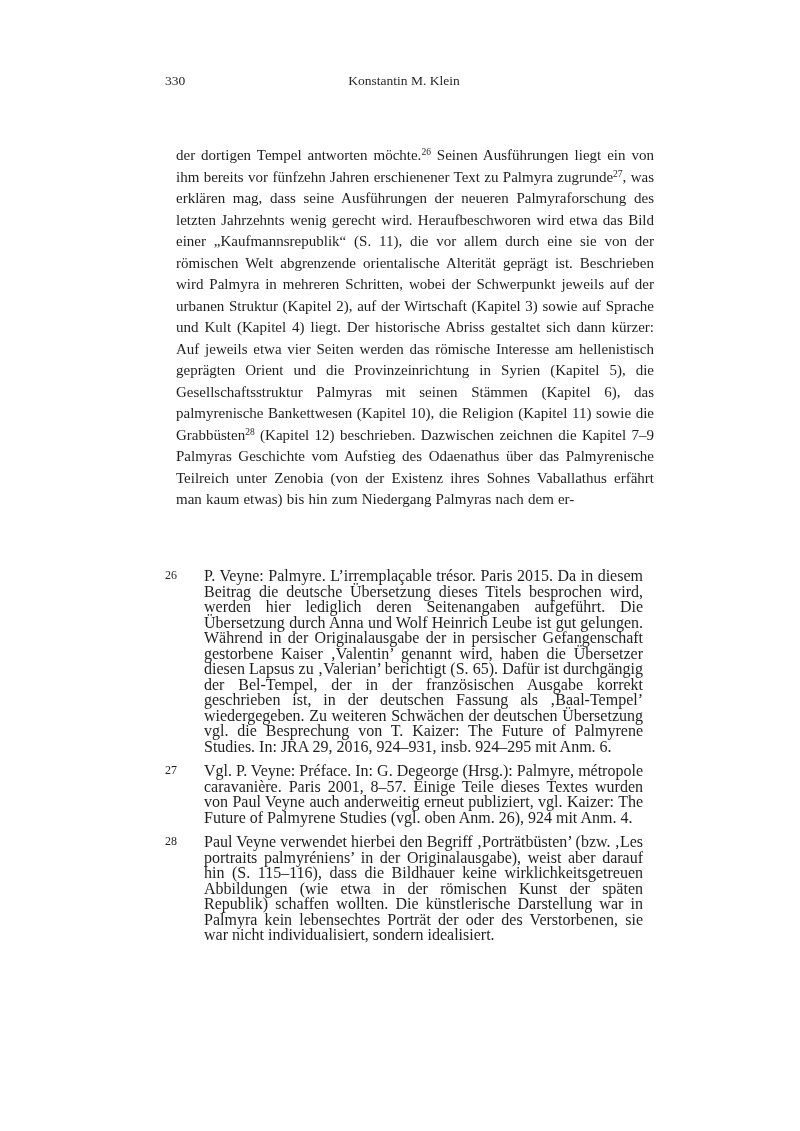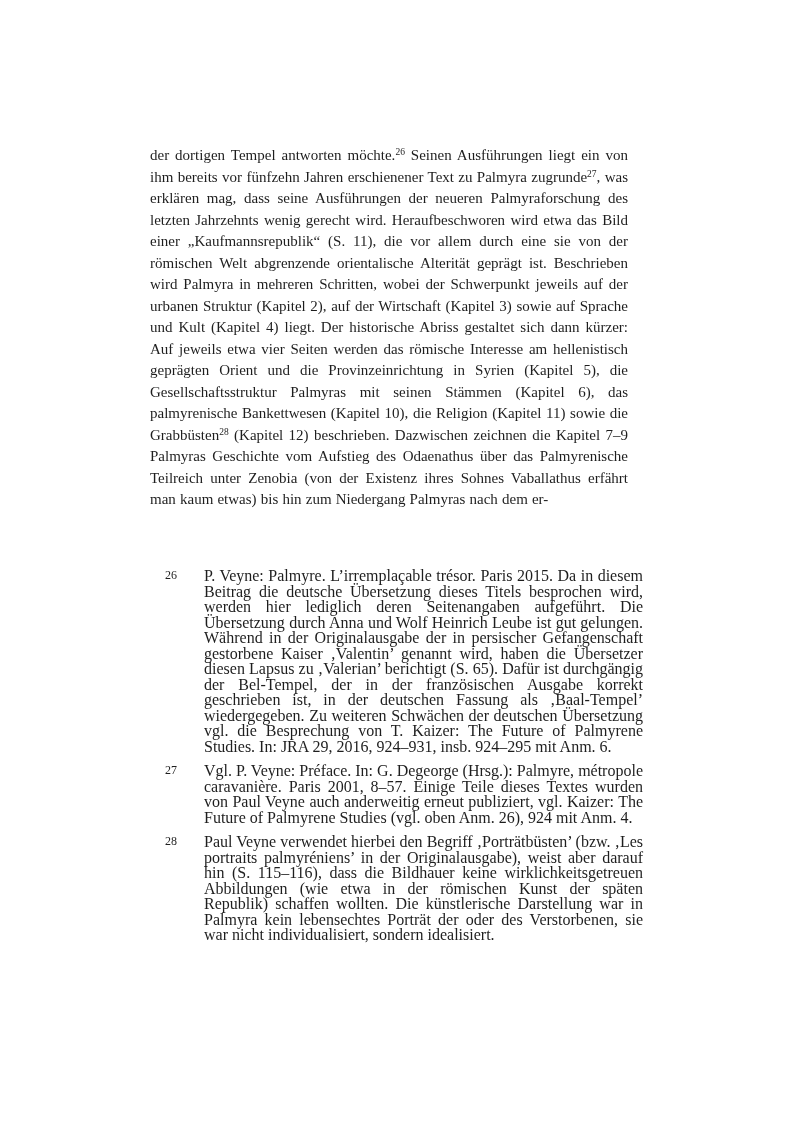--- a/index.html
+++ b/index.html
@@ -32,21 +32,21 @@
     top: 0;
   }
   .running-head {
     display: block;
     text-align: center;
   }
   
   .body-text {
     position: absolute;
     top: 145px;
-    left: 150px;
+    left: 176px;
     width: 478px;
   }
   .para {
     margin: 0;
     font-size: 15px;
     line-height: 21.5px;
     text-align: justify;
     word-spacing: 0.4px;
   }
   sup.fn-ref {
@@ -81,20 +81,24 @@
     font-size: 16px;
     line-height: 15.5px;
     text-align: justify;
   }
 </style>
 </head>
 <body>
 
 <div class="page">
 
+  <header class="running-header">
+    <span class="page-num">330</span>
+    <span class="running-head">Konstantin M. Klein</span>
+  </header>
 
   <main class="body-text">
     <p class="para"><span>der dortigen Tempel antworten möchte.</span><sup class="fn-ref">26</sup><span> Seinen Ausführungen liegt ein von ihm bereits vor fünfzehn Jahren erschienener Text zu Palmyra zugrunde</span><sup class="fn-ref">27</sup><span>, was erklären mag, dass seine Ausführungen der neueren Palmyraforschung des letzten Jahrzehnts wenig gerecht wird. Heraufbeschworen wird etwa das Bild einer „Kaufmannsrepublik“ (S. 11), die vor allem durch eine sie von der römischen Welt abgrenzende orientalische Alterität geprägt ist. Beschrieben wird Palmyra in mehreren Schritten, wobei der Schwerpunkt jeweils auf der urbanen Struktur (Kapitel 2), auf der Wirtschaft (Kapitel 3) sowie auf Sprache und Kult (Kapitel 4) liegt. Der historische Abriss gestaltet sich dann kürzer: Auf jeweils etwa vier Seiten werden das römische Interesse am hellenistisch geprägten Orient und die Provinzeinrichtung in Syrien (Kapitel 5), die Gesellschaftsstruktur Palmyras mit seinen Stämmen (Kapitel 6), das palmyrenische Bankettwesen (Kapitel 10), die Religion (Kapitel 11) sowie die Grabbüsten</span><sup class="fn-ref">28</sup><span> (Kapitel 12) beschrieben. Dazwischen zeichnen die Kapitel 7–9 Palmyras Geschichte vom Aufstieg des Odaenathus über das Palmyrenische Teilreich unter Zenobia (von der Existenz ihres Sohnes Vaballathus erfährt man kaum etwas) bis hin zum Niedergang Palmyras nach dem er-</span></p>
   </main>
 
   <section class="footnotes">
 
     <div class="footnote">
       <span class="fn-num">26</span>
       <p class="fn-text">P. Veyne: Palmyre. L’irremplaçable trésor. Paris 2015. Da in diesem Beitrag die deutsche Übersetzung dieses Titels besprochen wird, werden hier lediglich deren Seitenangaben aufgeführt. Die Übersetzung durch Anna und Wolf Heinrich Leube ist gut gelungen. Während in der Originalausgabe der in persischer Gefangenschaft gestorbene Kaiser ‚Valentin’ genannt wird, haben die Übersetzer diesen Lapsus zu ‚Valerian’ berichtigt (S. 65). Dafür ist durchgängig der Bel-Tempel, der in der französischen Ausgabe korrekt geschrieben ist, in der deutschen Fassung als ‚Baal-Tempel’ wiedergegeben. Zu weiteren Schwächen der deutschen Übersetzung vgl. die Besprechung von T. Kaizer: The Future of Palmyrene Studies. In: JRA 29, 2016, 924–931, insb. 924–295 mit Anm. 6.</p>

